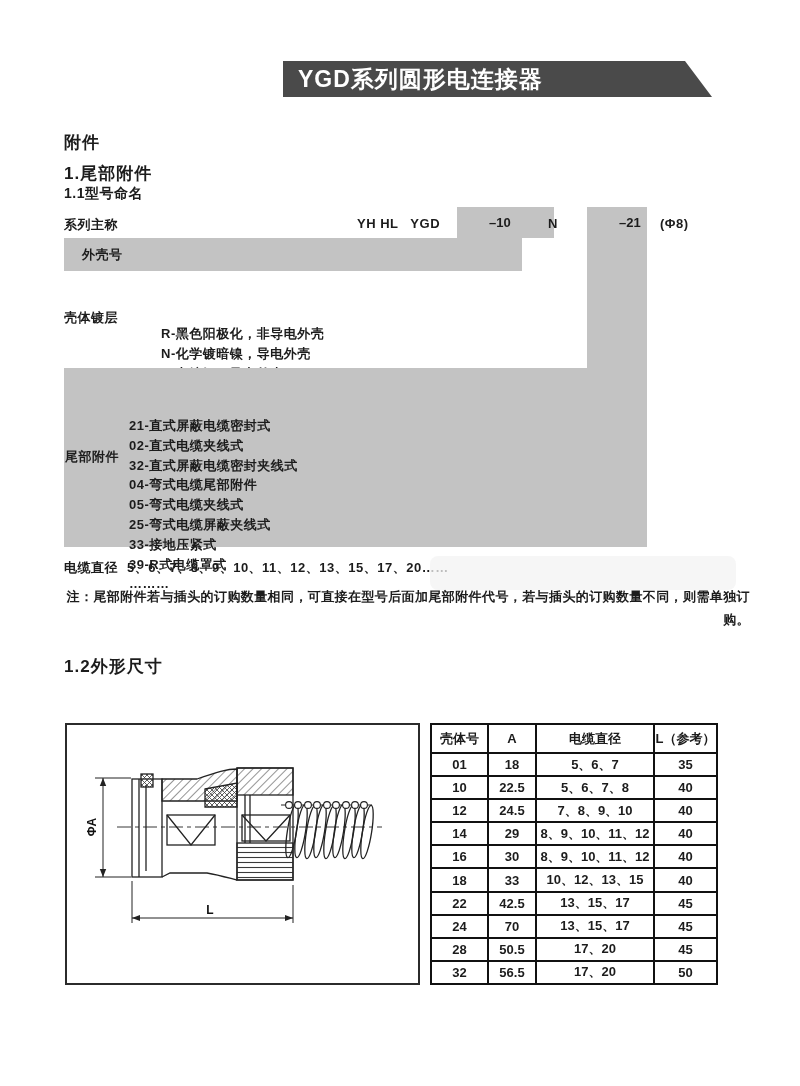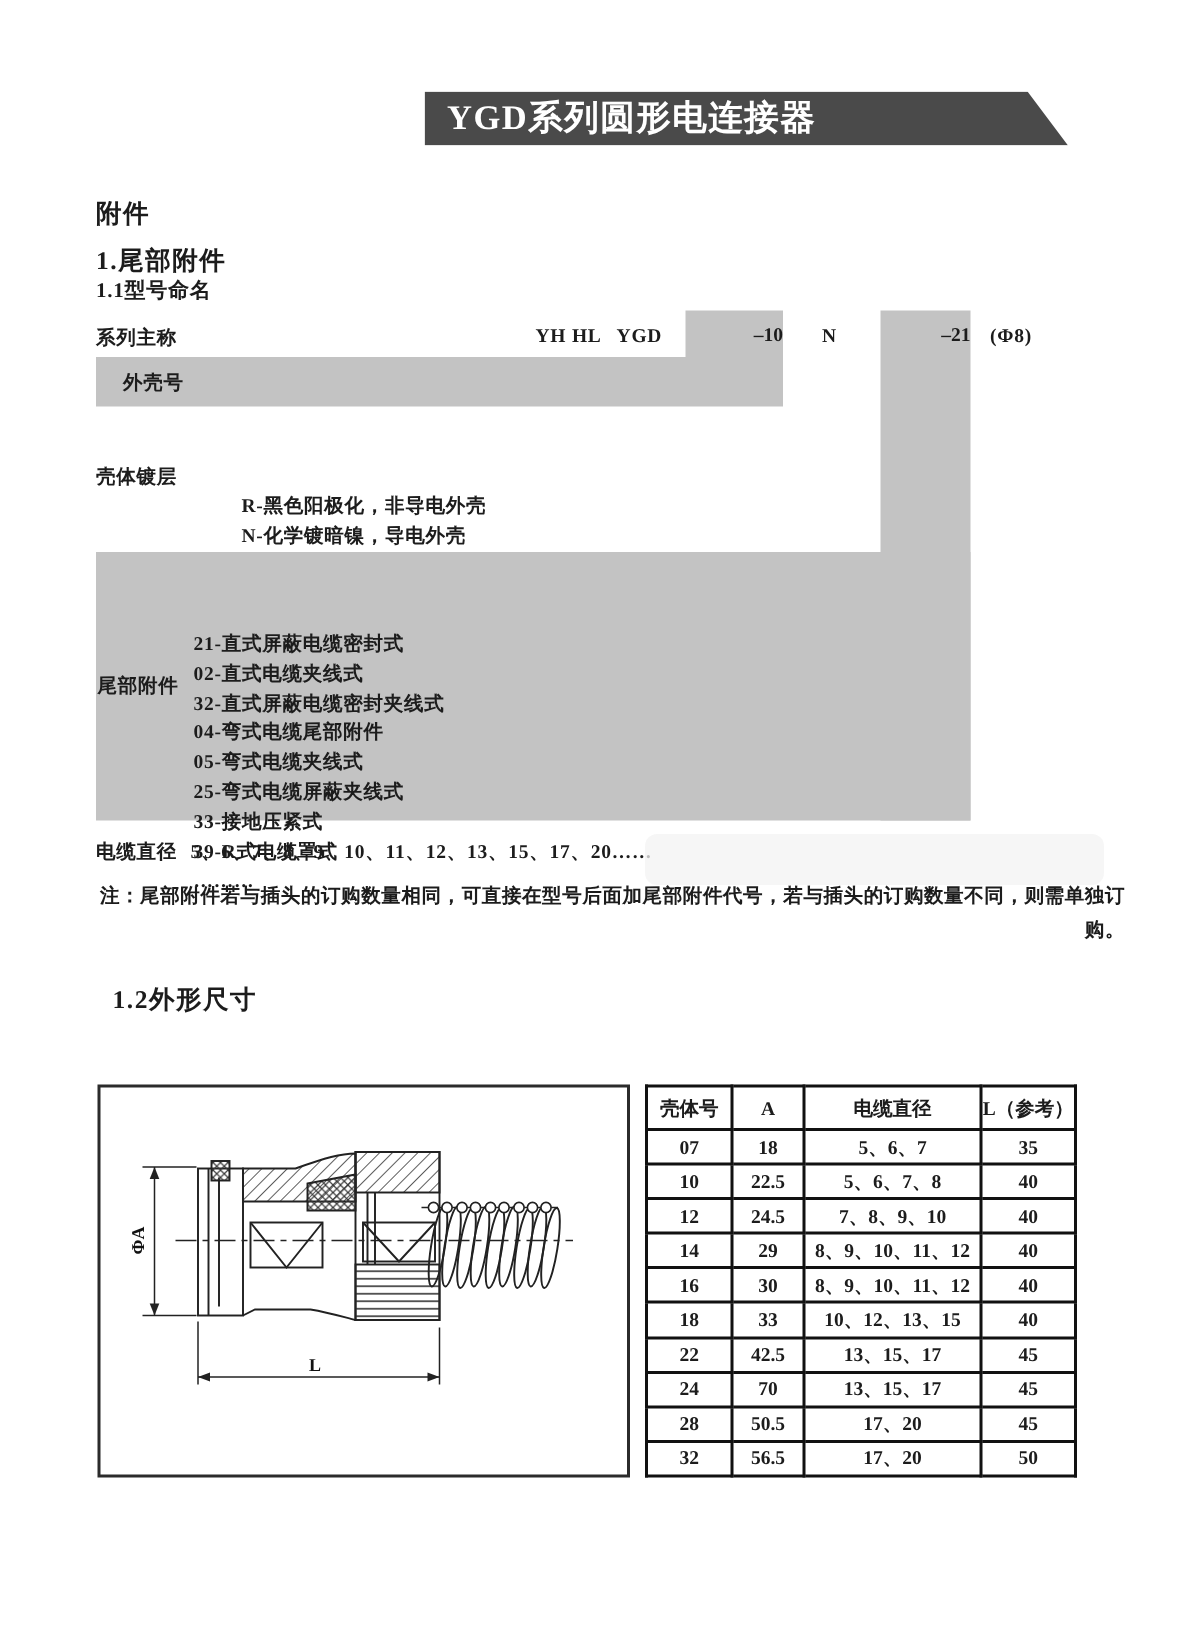--- a/index.html
+++ b/index.html
@@ -1,30 +1,30 @@
 <!DOCTYPE html>
 <html style="--banner: #4a4a4a; --block: #c3c3c3;"><head>
 <meta charset="utf-8">
 <style>
   html,body{margin:0;padding:0;background:#fff;}
   .page{position:relative;width:800px;height:1086px;background:#fff;overflow:hidden;
-        font-family:Liberation Serif, serif;color:#1c1c1c;font-weight:700;}
+        font-family:Liberation Sans, sans-serif;color:#1c1c1c;font-weight:700;}
   .abs{position:absolute;}
   
   .banner{left:283px;top:61px;width:429px;height:36px;background:var(--banner,#4a4a4a);
           clip-path:polygon(0 0,402px 0,429px 100%,0 100%);}
   .banner span{display:block;color:#fff;font-size:23px;font-weight:700;line-height:36px;
                padding-left:15px;letter-spacing:1px;}
   
   .hd-lg{font-size:17px;letter-spacing:1px;}
   .hd-md{font-size:14px;letter-spacing:0.5px;}
   .txt{font-size:13px;letter-spacing:0.5px;white-space:pre;}
   
   .gray{background:var(--block,#c3c3c3);}
-  .code{font-size:13px;text-align:right;line-height:31px;}
+  .code{font-size:13px;text-align:left;line-height:31px;padding-left:32px;}
   .bar-shell{left:64px;top:238px;width:458px;height:33px;}
   .bar-shell .lbl{line-height:33px;padding-left:18px;}
   .col-tail{left:587px;top:207px;width:60px;height:340px;}
   .box-shell{left:457px;top:207px;width:65px;height:31px;}
   .opts div{height:19.8px;line-height:19.8px;}
   .tail-block{left:64px;top:368px;width:583px;height:179px;}
   .note{left:64px;top:585px;width:686px;font-size:13px;line-height:23.2px;letter-spacing:0.4px;}
   
   .frame{left:65px;top:723px;width:355px;height:262px;border:2px solid #2b2b2b;box-sizing:border-box;}
   .frame svg{display:block;width:100%;height:100%;}
@@ -81,21 +81,21 @@
     </div>
 
     <div class="abs txt" style="left:64px;top:559px;">电缆直径</div>
     <div class="abs txt" style="left:127px;top:559px;">5、6、7、8、9、10、11、12、13、15、17、20……</div>
   </div>
 
   <div class="abs smudge"></div>
 
   <div class="abs note" style="white-space:normal;text-align:right;">注：尾部附件若与插头的订购数量相同，可直接在型号后面加尾部附件代号，若与插头的订购数量不同，则需单独订购。</div>
 
-  <div class="abs hd-lg" style="left:64px;top:655px;margin-left:11px;">1.2外形尺寸</div>
+  <div class="abs hd-lg" style="left:64px;top:655px;">1.2外形尺寸</div>
 
   <div class="abs frame">
     <svg viewBox="0 0 351 258">
       <defs>
         <pattern id="hat" width="6" height="6" patternUnits="userSpaceOnUse" patternTransform="rotate(45)">
           <line x1="0" y1="0" x2="0" y2="6" stroke="#3a3a3a" stroke-width="1.1"></line>
         </pattern>
         <pattern id="xhat" width="5" height="5" patternUnits="userSpaceOnUse">
           <path d="M0,0 L5,5 M5,0 L0,5" stroke="#3a3a3a" stroke-width="0.8"></path>
         </pattern>
@@ -188,21 +188,21 @@
 
         <th>壳体号</th>
             <th>A</th>
             <th>电缆直径</th>
             <th>L（参考）</th>
           </tr>
       </thead>
       <tbody>
 
           <tr>
-            <td>07</td>
+            <td>01</td>
             <td>18</td>
             <td>5、6、7</td>
             <td>35</td>
           </tr>
 
           <tr>
             <td>10</td>
             <td>22.5</td>
             <td>5、6、7、8</td>
             <td>40</td>

